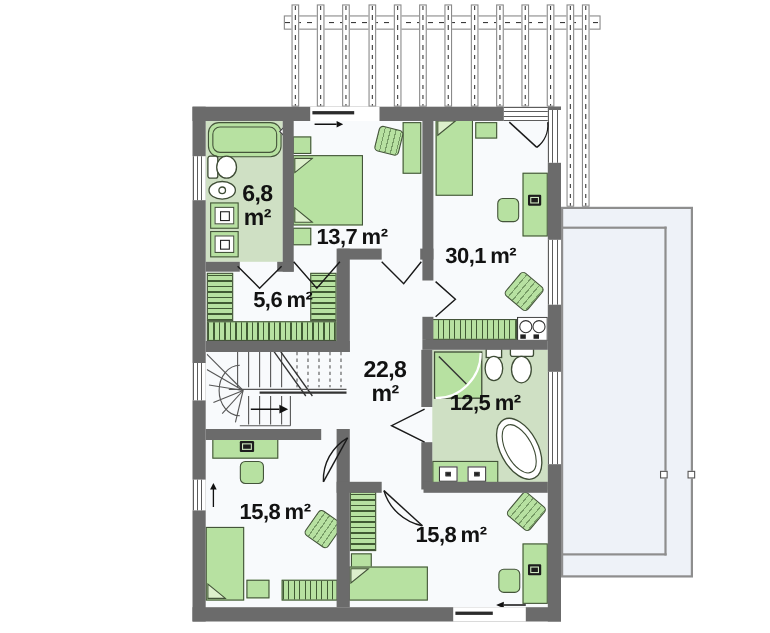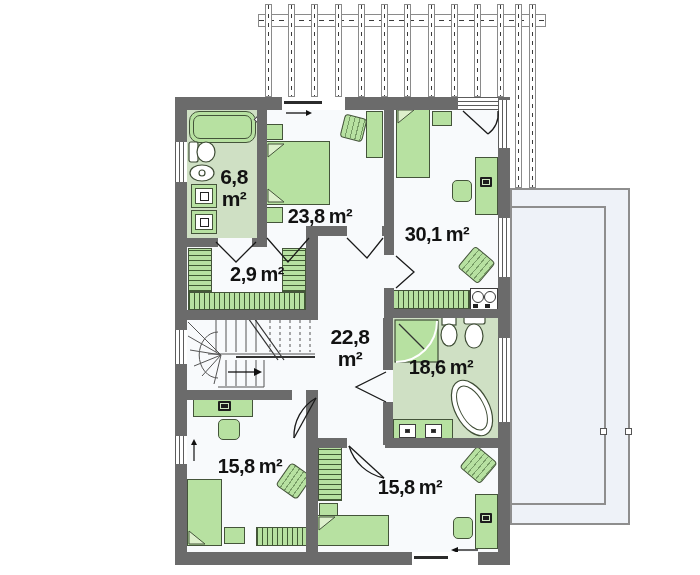--- a/index.html
+++ b/index.html
@@ -285,34 +285,34 @@
   <svg class="abs" style="left:346px;top:444px;" width="42" height="40" viewBox="0 0 42 40">
     <line class="ln" x1="3" y1="2" x2="38" y2="34"></line>
       <path class="ln" d="M3,2 A46,46 0 0 0 38,34"></path>
   </svg>
 
   <div class="label stacked" style="left:234px;top:188px;">
     <span>6,8</span>
       <span>m²</span>
   </div>
   <div class="label" style="left:320px;top:216px;">
-    <span>23,8</span><span>m²</span>
+    <span>13,7</span><span>m²</span>
   </div>
   <div class="label" style="left:437px;top:234px;">
     <span>30,1</span><span>m²</span>
   </div>
   <div class="label" style="left:257px;top:274px;">
-    <span>2,9</span><span>m²</span>
+    <span>5,6</span><span>m²</span>
   </div>
   <div class="label stacked" style="left:350px;top:348px;">
     <span>22,8</span>
       <span>m²</span>
   </div>
   <div class="label" style="left:441px;top:367px;">
-    <span>18,6</span><span>m²</span>
+    <span>12,5</span><span>m²</span>
   </div>
   <div class="label" style="left:250px;top:466px;">
     <span>15,8</span><span>m²</span>
   </div>
   <div class="label" style="left:410px;top:487px;">
     <span>15,8</span><span>m²</span>
   </div>
 
 </div>
 

